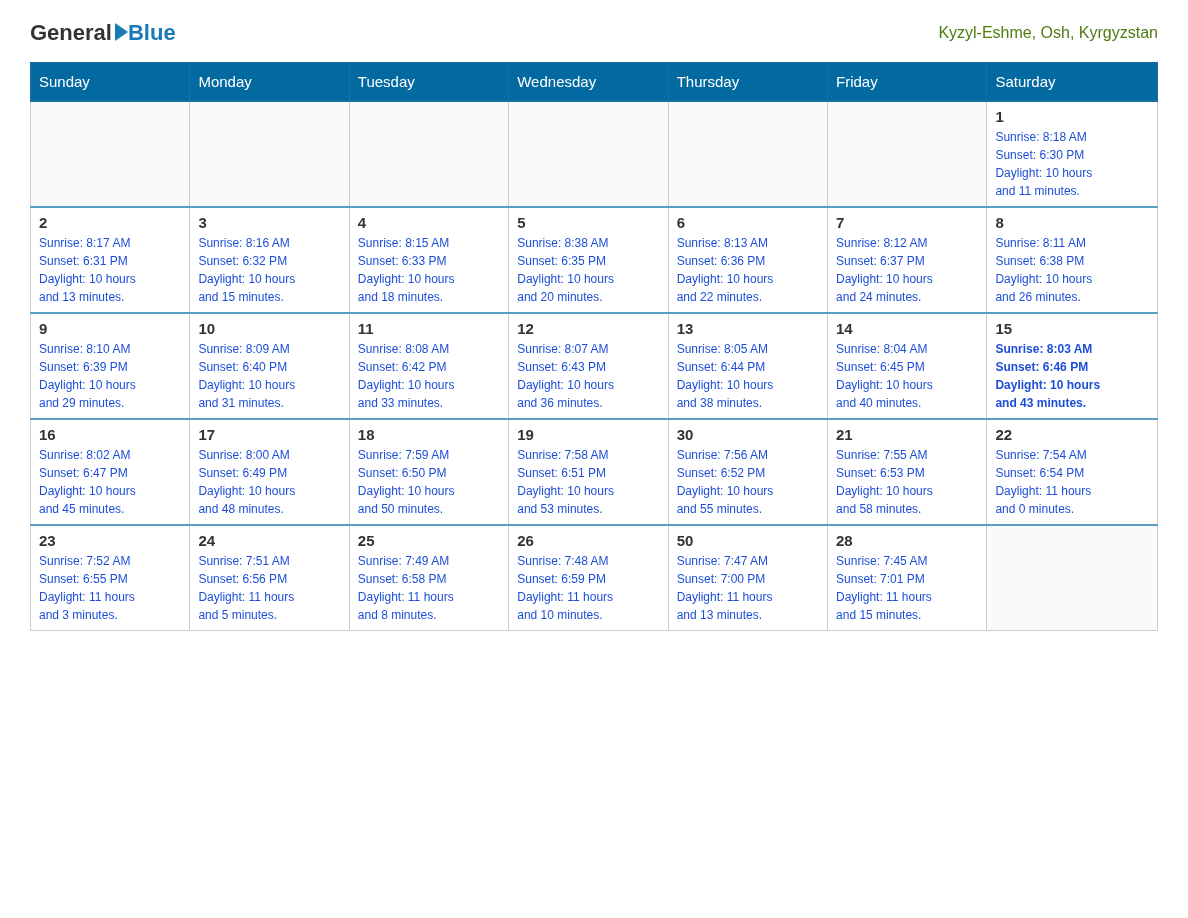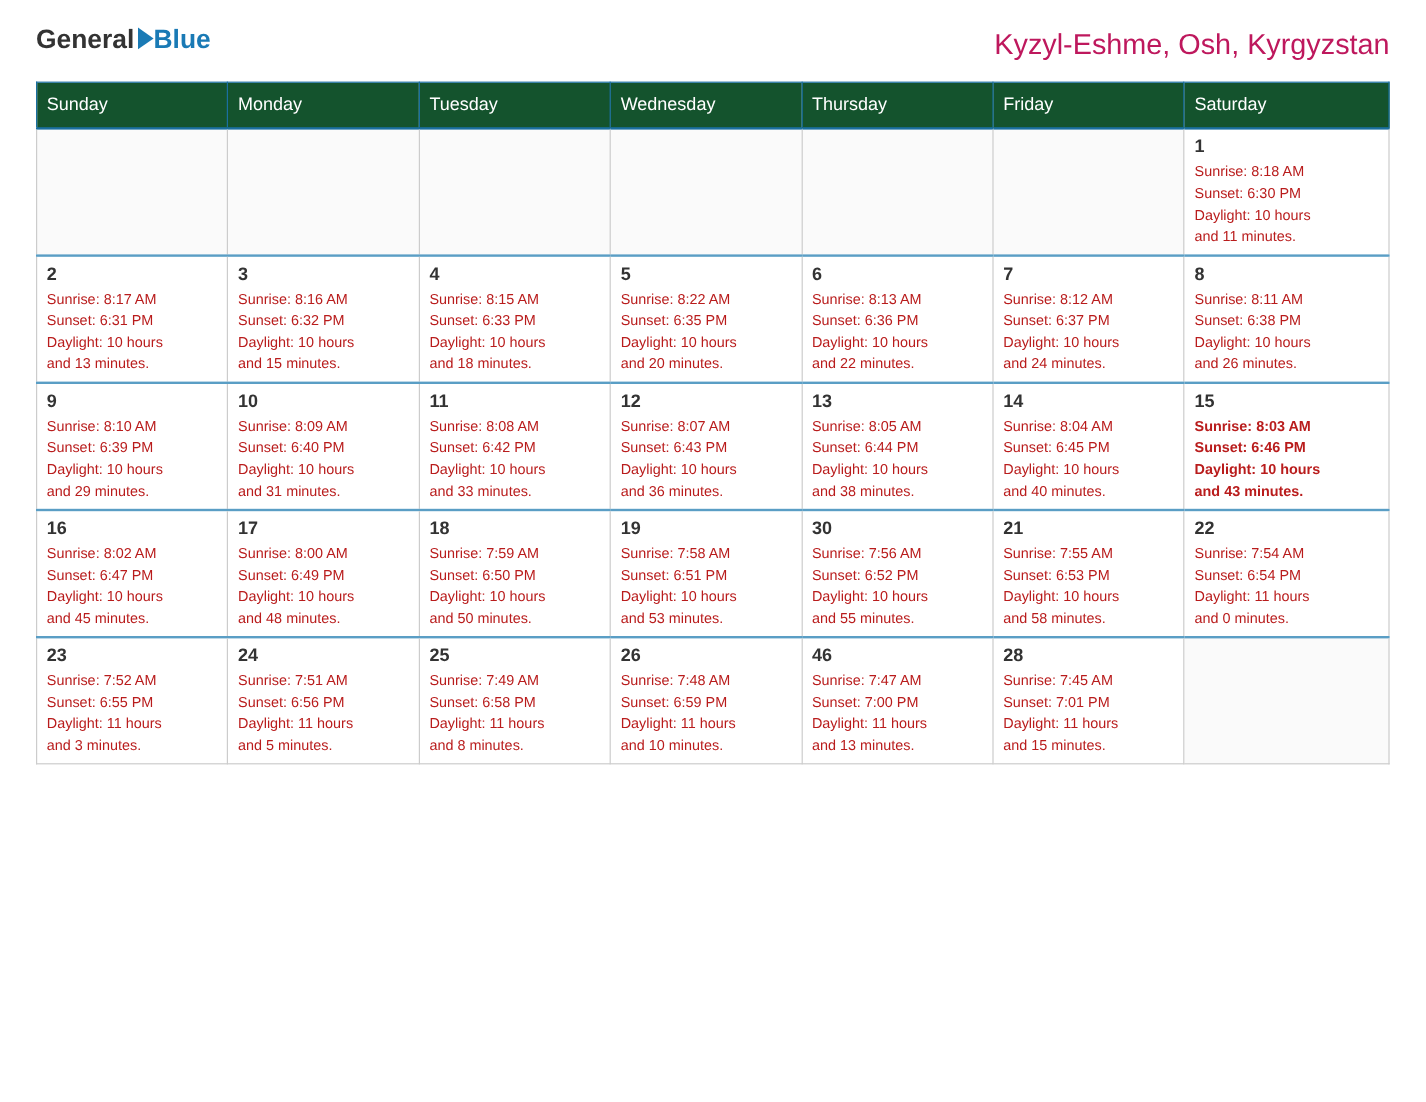--- a/index.html
+++ b/index.html
@@ -47,30 +47,30 @@
     .title-area {
       text-align: right;
     }
     .month-title {
       font-size: 48px;
       font-weight: bold;
       color: #222;
       line-height: 1.1;
     }
     .location-subtitle {
-      font-size: 24px;
-      color: #be185d;
+      font-size: 16px;
+      color: #4d7c0f;
       margin-top: 4px;
     }
     .calendar-table {
       width: 100%;
       border-collapse: collapse;
     }
     .calendar-table thead tr th {
-      background-color: #14532d;
+      background-color: #0369a1;
       color: #fff;
       font-size: 15px;
       font-weight: normal;
       padding: 10px 8px;
       text-align: left;
       border: 1px solid #1a6fa0;
     }
     .calendar-table tbody tr td {
       vertical-align: top;
       border: 1px solid #ccc;
@@ -82,21 +82,21 @@
     }
     .calendar-table tbody tr td .day-number {
       font-size: 15px;
       font-weight: bold;
       display: block;
       margin-bottom: 3px;
     }
     .calendar-table tbody tr td .day-info {
       font-size: 12px;
       line-height: 1.5;
-      color: #b91c1c;
+      color: #1d4ed8;
     }
     .calendar-table tbody tr:first-child td {
       border-top: 2px solid #1a6fa0;
     }
     .calendar-table tbody tr td.empty {
       background: #fafafa;
     }
     
     .calendar-table tbody tr td {
       border-top: 2px solid #5a9ec5;
@@ -149,21 +149,21 @@
 Daylight: 10 hours
 and 13 minutes.</span></td>
         <td><span class="day-number">3</span><span class="day-info" style="white-space: pre-line;">Sunrise: 8:16 AM
 Sunset: 6:32 PM
 Daylight: 10 hours
 and 15 minutes.</span></td>
         <td><span class="day-number">4</span><span class="day-info" style="white-space: pre-line;">Sunrise: 8:15 AM
 Sunset: 6:33 PM
 Daylight: 10 hours
 and 18 minutes.</span></td>
-        <td><span class="day-number">5</span><span class="day-info" style="white-space: pre-line;">Sunrise: 8:22 AM
+        <td><span class="day-number">5</span><span class="day-info" style="white-space: pre-line;">Sunrise: 8:38 AM
 Sunset: 6:35 PM
 Daylight: 10 hours
 and 20 minutes.</span></td>
         <td><span class="day-number">6</span><span class="day-info" style="white-space: pre-line;">Sunrise: 8:13 AM
 Sunset: 6:36 PM
 Daylight: 10 hours
 and 22 minutes.</span></td>
         <td><span class="day-number">7</span><span class="day-info" style="white-space: pre-line;">Sunrise: 8:12 AM
 Sunset: 6:37 PM
 Daylight: 10 hours
@@ -243,21 +243,21 @@
 Daylight: 11 hours
 and 5 minutes.</span></td>
         <td><span class="day-number">25</span><span class="day-info" style="white-space: pre-line;">Sunrise: 7:49 AM
 Sunset: 6:58 PM
 Daylight: 11 hours
 and 8 minutes.</span></td>
         <td><span class="day-number">26</span><span class="day-info" style="white-space: pre-line;">Sunrise: 7:48 AM
 Sunset: 6:59 PM
 Daylight: 11 hours
 and 10 minutes.</span></td>
-        <td><span class="day-number">46</span><span class="day-info" style="white-space: pre-line;">Sunrise: 7:47 AM
+        <td><span class="day-number">50</span><span class="day-info" style="white-space: pre-line;">Sunrise: 7:47 AM
 Sunset: 7:00 PM
 Daylight: 11 hours
 and 13 minutes.</span></td>
         <td><span class="day-number">28</span><span class="day-info" style="white-space: pre-line;">Sunrise: 7:45 AM
 Sunset: 7:01 PM
 Daylight: 11 hours
 and 15 minutes.</span></td>
         <td class="empty"></td>
       </tr>
     </tbody>

